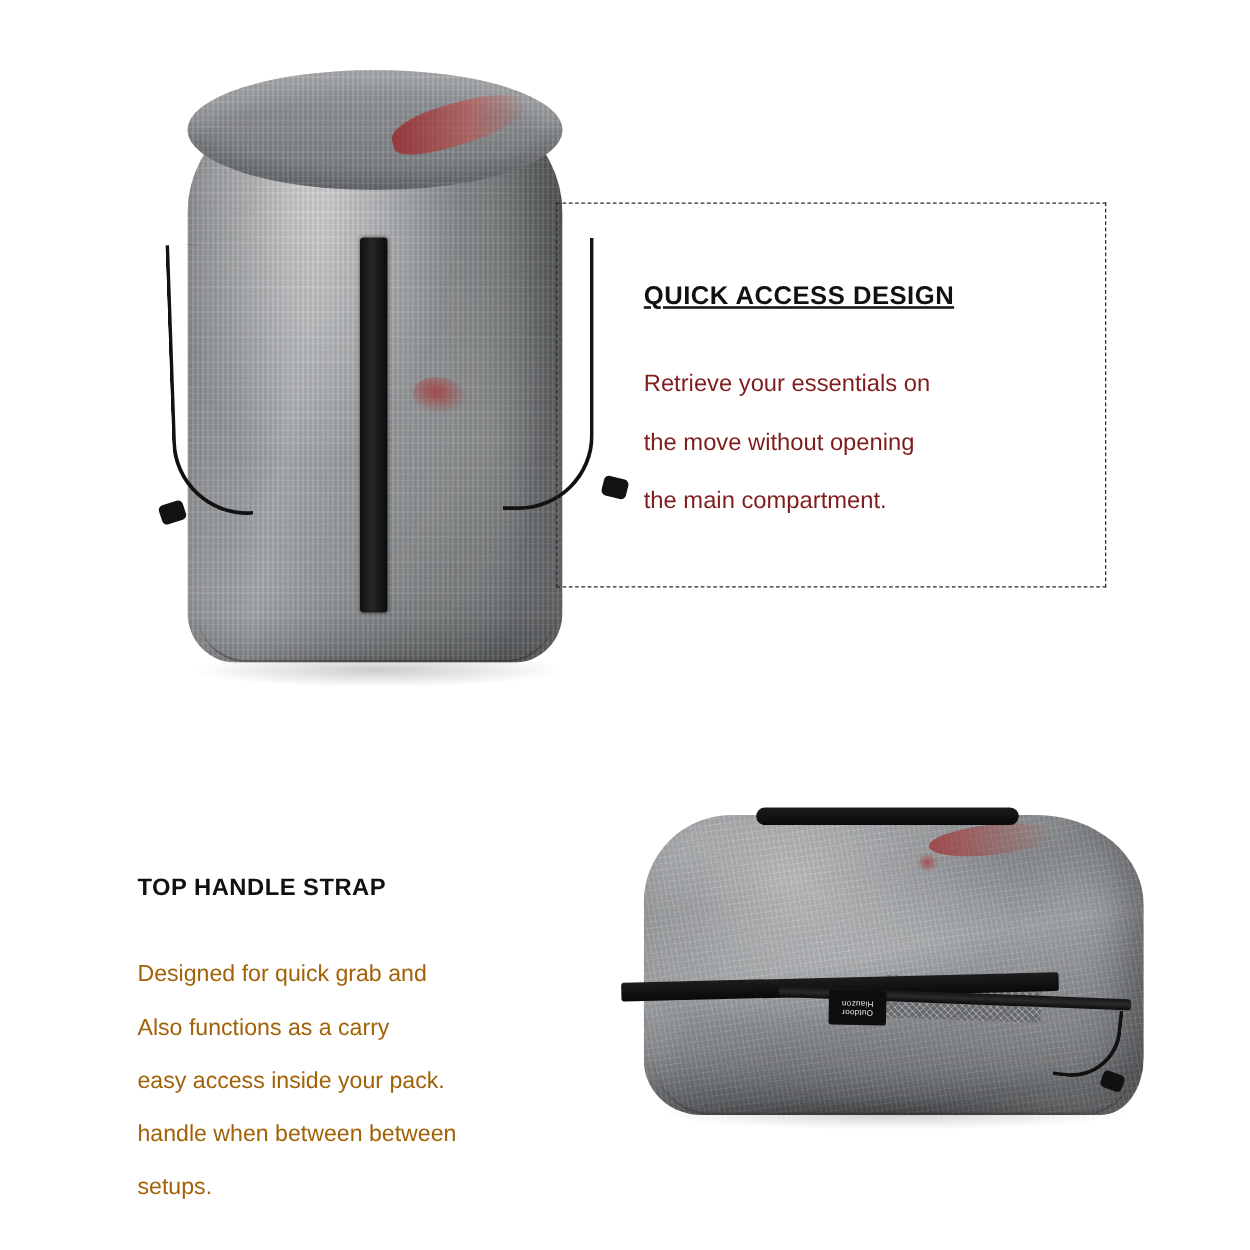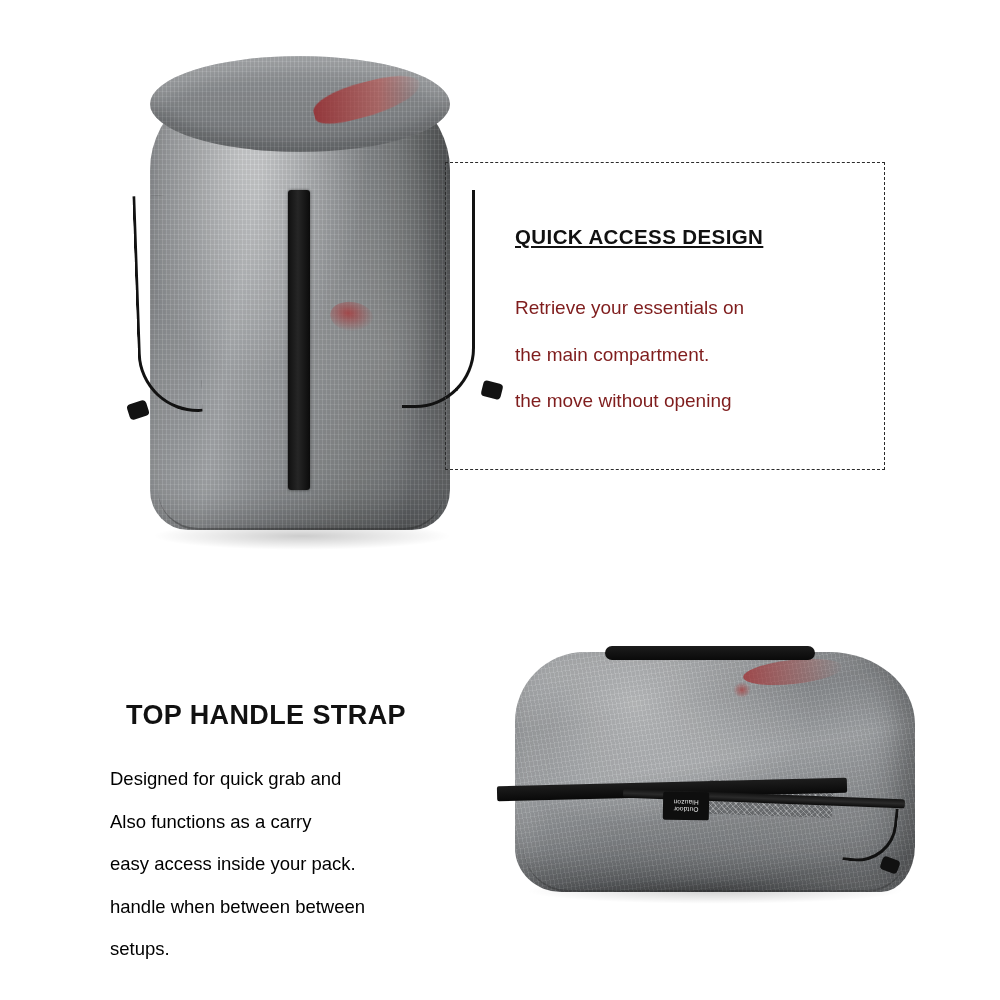--- a/index.html
+++ b/index.html
@@ -152,34 +152,33 @@
     font-size: 19px;
     line-height: 2.45;
     color: #7f1d1d;
   }
 
   
   .bl-title {
     position: absolute;
     left: 110px;
     top: 700px;
-    font-size: 27px;
+    font-size: 19px;
     font-weight: bold;
     letter-spacing: 0.4px;
     color: #111111;
-    margin-left: 16px;
   }
   .bl-body {
     position: absolute;
     left: 110px;
     top: 758px;
     width: 345px;
     font-size: 18.5px;
     line-height: 2.3;
-    color: #000000;
+    color: #a16207;
   }
 
   
   .product-bottom {
     position: absolute;
     left: 495px;
     top: 630px;
     width: 440px;
     height: 330px;
   }
@@ -332,22 +331,22 @@
   <div class="cord-right"></div>
   <div class="cordlock l"></div>
   <div class="cordlock r"></div>
   <div class="bag-shadow"></div>
 </div>
 
 <div class="callout-box"></div>
 <div class="callout-title">QUICK ACCESS DESIGN</div>
 <div class="callout-body">
   <div>Retrieve your essentials on</div>
+  <div>the move without opening</div>
   <div>the main compartment.</div>
-  <div>the move without opening</div>
 </div>
 
 <div class="bl-title">TOP HANDLE STRAP</div>
 <div class="bl-body">
   <div>Designed for quick grab and</div>
   <div>Also functions as a carry</div>
   <div>easy access inside your pack.</div>
   <div>handle when between between</div>
   <div>setups.</div>
 </div>

